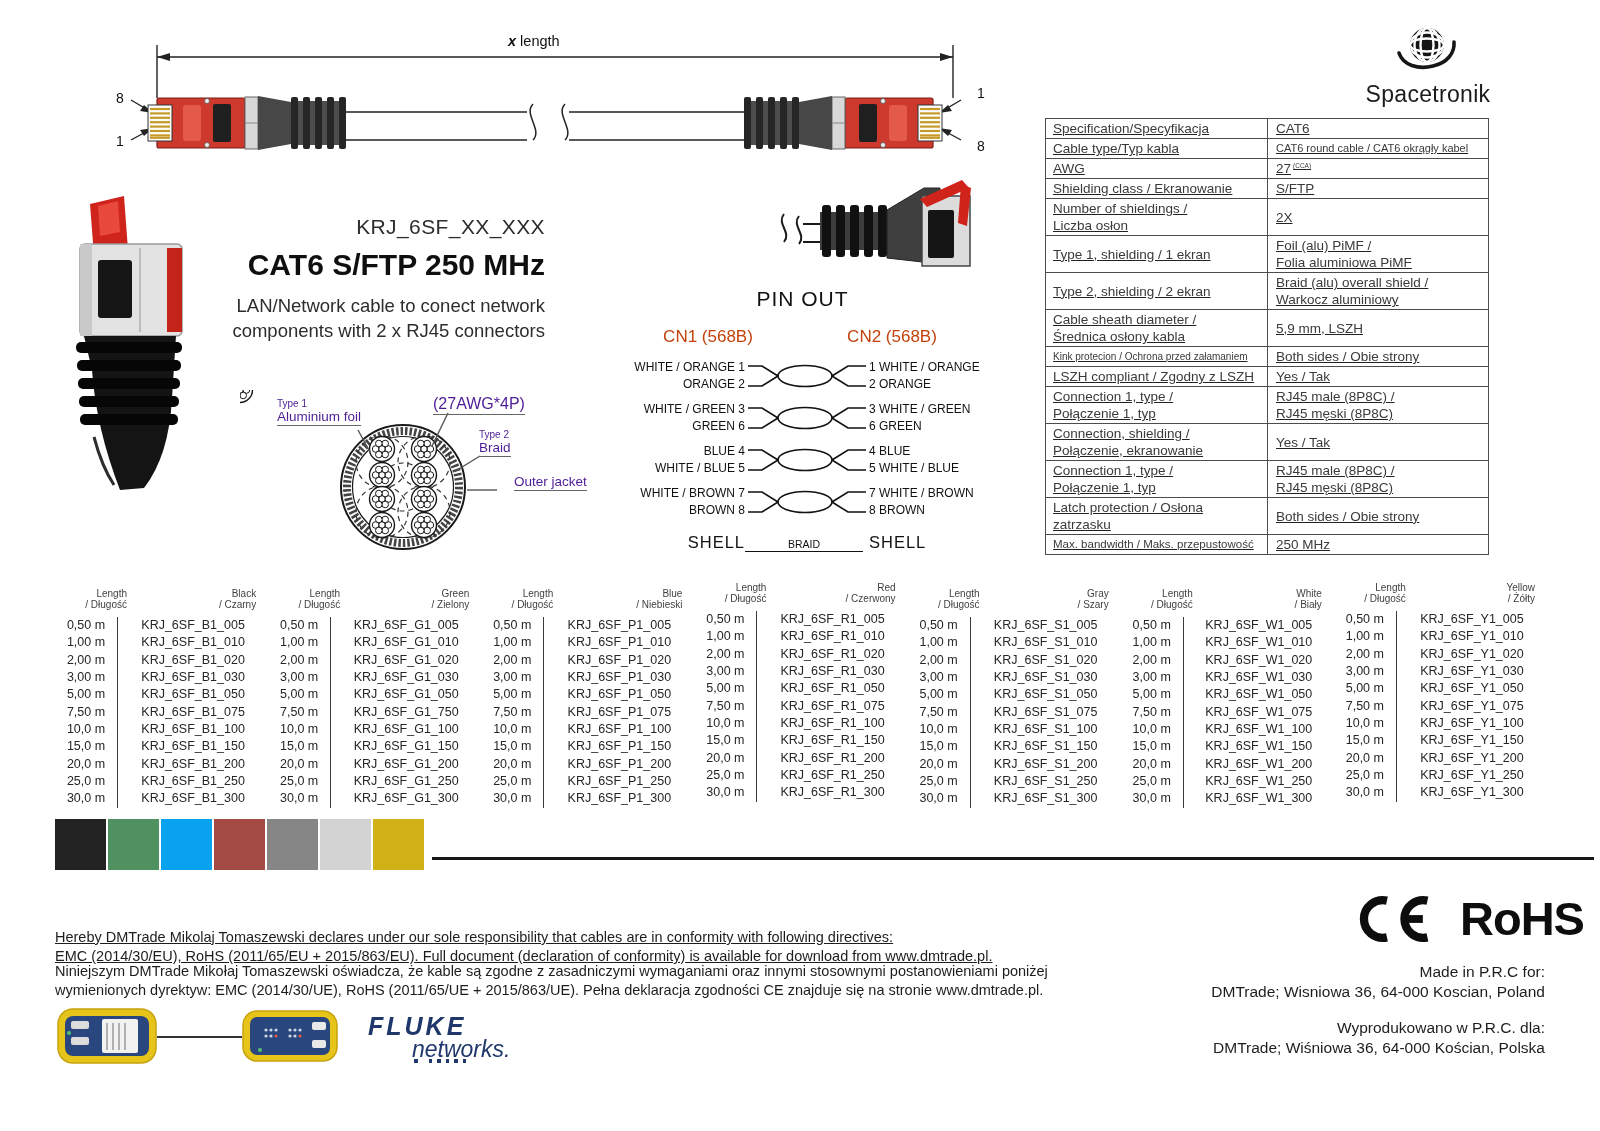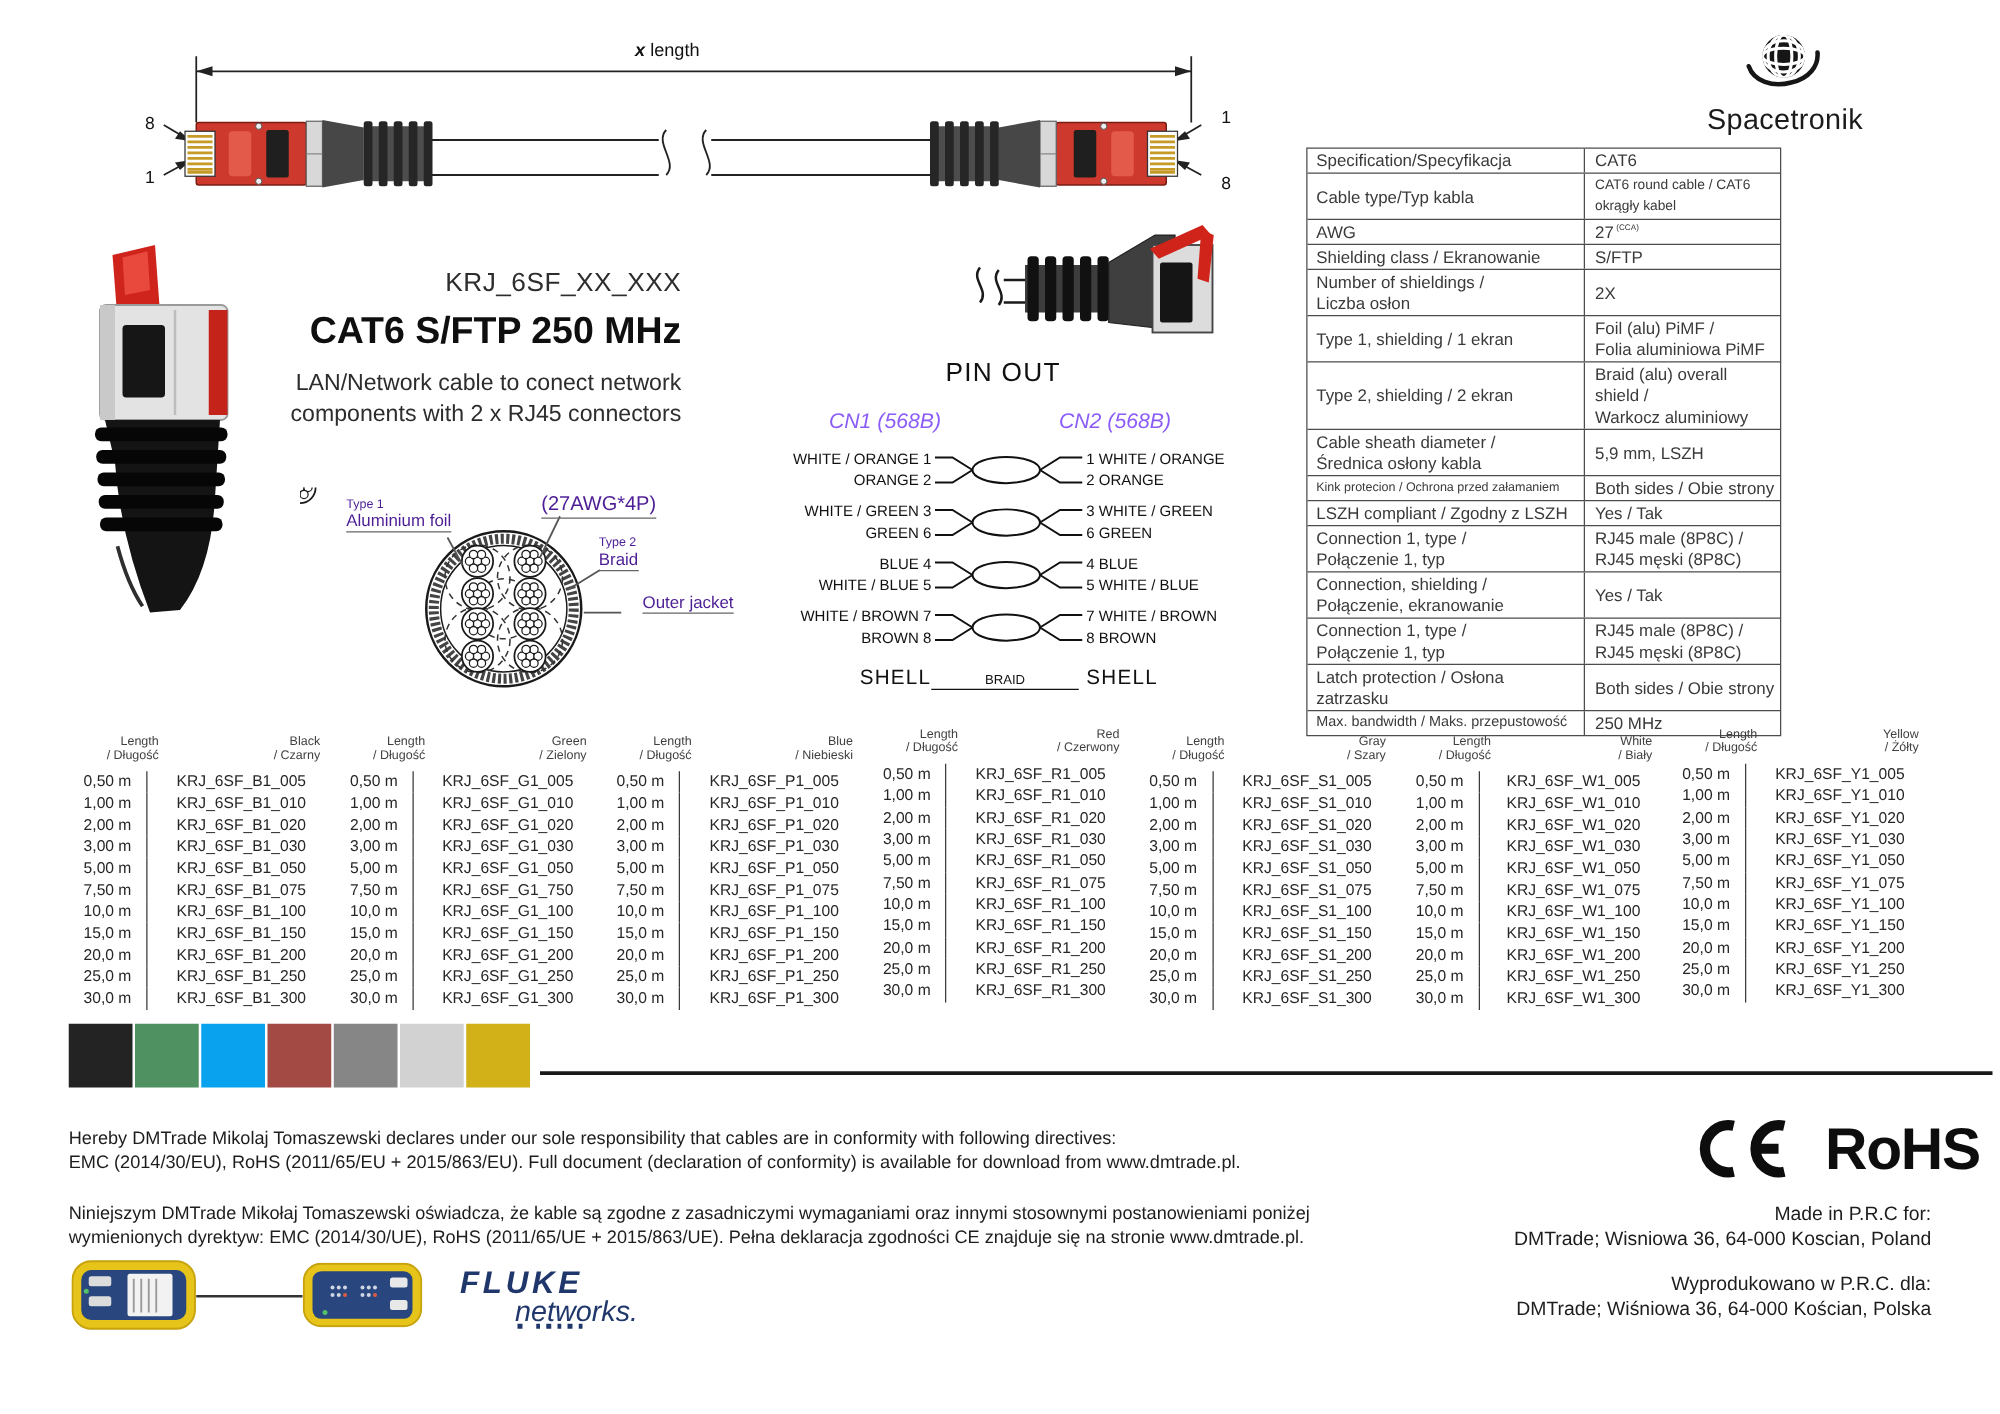--- a/index.html
+++ b/index.html
@@ -24,35 +24,35 @@
 
   
   .xs-lab{color:#4c1d95;line-height:1.05;}
   .xs-small{font-size:10px;}
   .xs-main{font-size:13.5px;border-bottom:1.5px solid #666;padding-bottom:1px;}
   .xs-awg{font-size:16px;border-bottom:1.5px solid #666;padding-bottom:1px;}
 
   
   .pinout{width:445px;}
   .pin-title{text-align:center;font-size:21px;letter-spacing:1px;color:#111;}
-  .cn-head{position:absolute;top:40px;width:160px;text-align:center;font-size:17px;color:#8b5cf6;font-style:italic;}
+  .cn-head{position:absolute;top:40px;width:160px;text-align:center;font-size:17px;color:#c2410c;}
   .pairs{position:absolute;top:72px;left:0;right:0;}
   .pair-row{display:flex;align-items:center;margin-bottom:8px;height:34px;}
   .pair-left{width:165px;text-align:right;padding-right:3px;}
   .pair-right{flex:1;text-align:left;padding-left:3px;}
   .pair-left div,.pair-right div{font-size:12px;line-height:17px;color:#111;white-space:nowrap;}
   .pair-mid{width:118px;height:34px;}
   .shell-row{position:absolute;top:246px;left:0;right:0;display:flex;align-items:flex-end;}
   .shell-l{width:165px;text-align:right;font-size:16.5px;letter-spacing:1px;color:#111;}
   .shell-mid{width:118px;height:17px;border-bottom:1.5px solid #111;text-align:center;}
   .shell-mid span{font-size:10.5px;color:#111;}
   .shell-r{padding-left:6px;font-size:16.5px;letter-spacing:1px;color:#111;}
 
   
-  .spec{width:380px;border:1.5px solid #4c4c4c;box-sizing:border-box;}
+  .spec{width:444px;border:1.5px solid #4c4c4c;box-sizing:border-box;text-decoration:underline;}
   .spec-row{display:flex;border-top:1px solid #4c4c4c;}
   .spec-row:first-child{border-top:none;}
   .spec-label{width:222px;border-right:1px solid #4c4c4c;padding:1px 3px 1px 7px;
     font-size:13.5px;line-height:17px;color:#3a3a3a;white-space:pre-line;
     display:flex;align-items:center;box-sizing:border-box;}
   .spec-label.xs{font-size:10px;}
   .spec-label.md{font-size:11.5px;}
   .spec-value{flex:1;padding:1px 4px 1px 8px;font-size:13.5px;line-height:17px;color:#3a3a3a;
     white-space:pre-line;display:flex;align-items:center;}
   .spec-value.sm{font-size:11px;}
@@ -829,21 +829,21 @@
       <div class="swatch" style="background: rgb(35, 35, 35);"></div>
       <div class="swatch" style="background: rgb(79, 145, 96);"></div>
       <div class="swatch" style="background: rgb(9, 162, 239);"></div>
       <div class="swatch" style="background: rgb(163, 74, 68);"></div>
       <div class="swatch" style="background: rgb(134, 134, 134);"></div>
       <div class="swatch" style="background: rgb(210, 210, 210);"></div>
       <div class="swatch" style="background: rgb(209, 177, 23);"></div>
     </div>
   <div class="abs cable-line" style="left:432px;top:857px;width:1162px;"></div>
 
-  <div class="abs decl" style="left:55px;top:902px;">Hereby DMTrade Mikolaj Tomaszewski declares under our sole responsibility that cables are in conformity with following directives:
+  <div class="abs decl" style="left:55px;top:928px;text-decoration:underline;">Hereby DMTrade Mikolaj Tomaszewski declares under our sole responsibility that cables are in conformity with following directives:
 EMC (2014/30/EU), RoHS (2011/65/EU + 2015/863/EU). Full document (declaration of conformity) is available for download from www.dmtrade.pl.</div>
   <div class="abs decl" style="left:55px;top:945px;margin-top:17px;">Niniejszym DMTrade Mikołaj Tomaszewski oświadcza, że kable są zgodne z zasadniczymi wymaganiami oraz innymi stosownymi postanowieniami poniżej
 wymienionych dyrektyw: EMC (2014/30/UE), RoHS (2011/65/UE + 2015/863/UE). Pełna deklaracja zgodności CE znajduje się na stronie www.dmtrade.pl.</div>
 
   <div class="abs cert" style="left:1352px;top:891px;">
     <svg width="92" height="50" viewBox="0 0 100 50">
       <g stroke="#0d0d0d" stroke-width="9" fill="none">
         <path d="M38,5 A20.5,20.5 0 1 0 38,45"></path>
         <path d="M82,5 A20.5,20.5 0 1 0 82,45"></path>
         <line x1="58" y1="25" x2="77" y2="25" stroke-width="8.5"></line>

